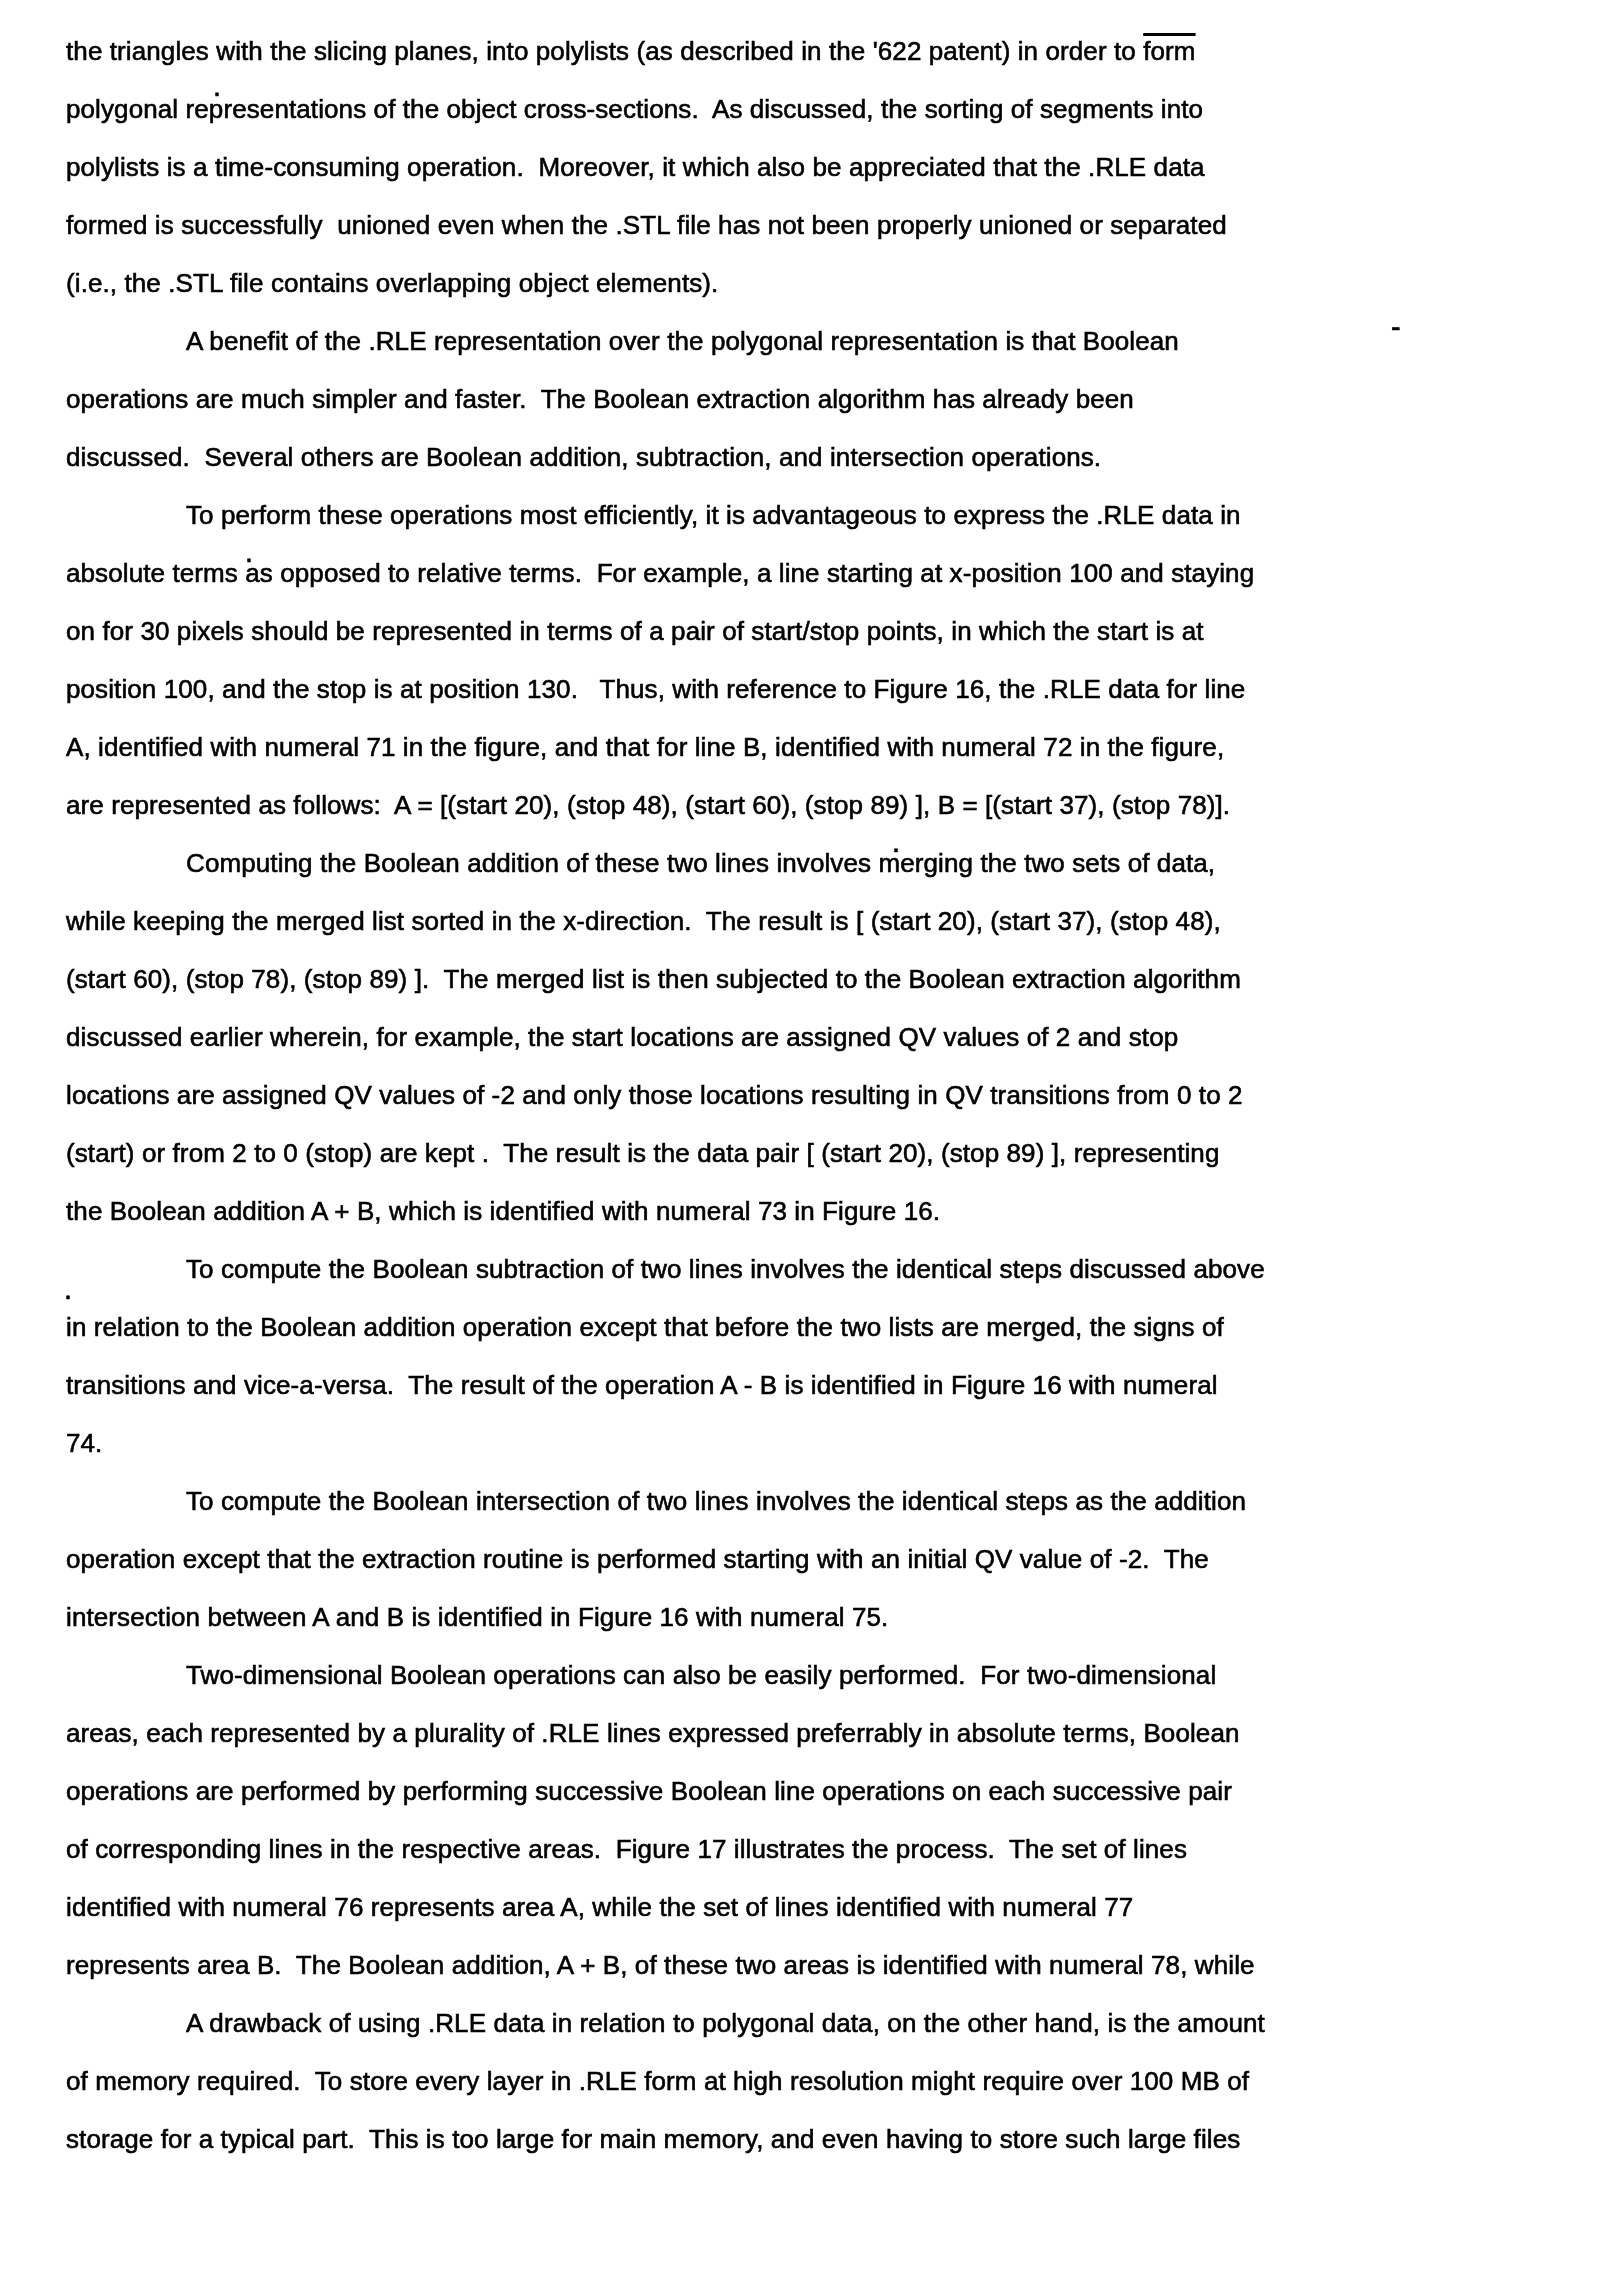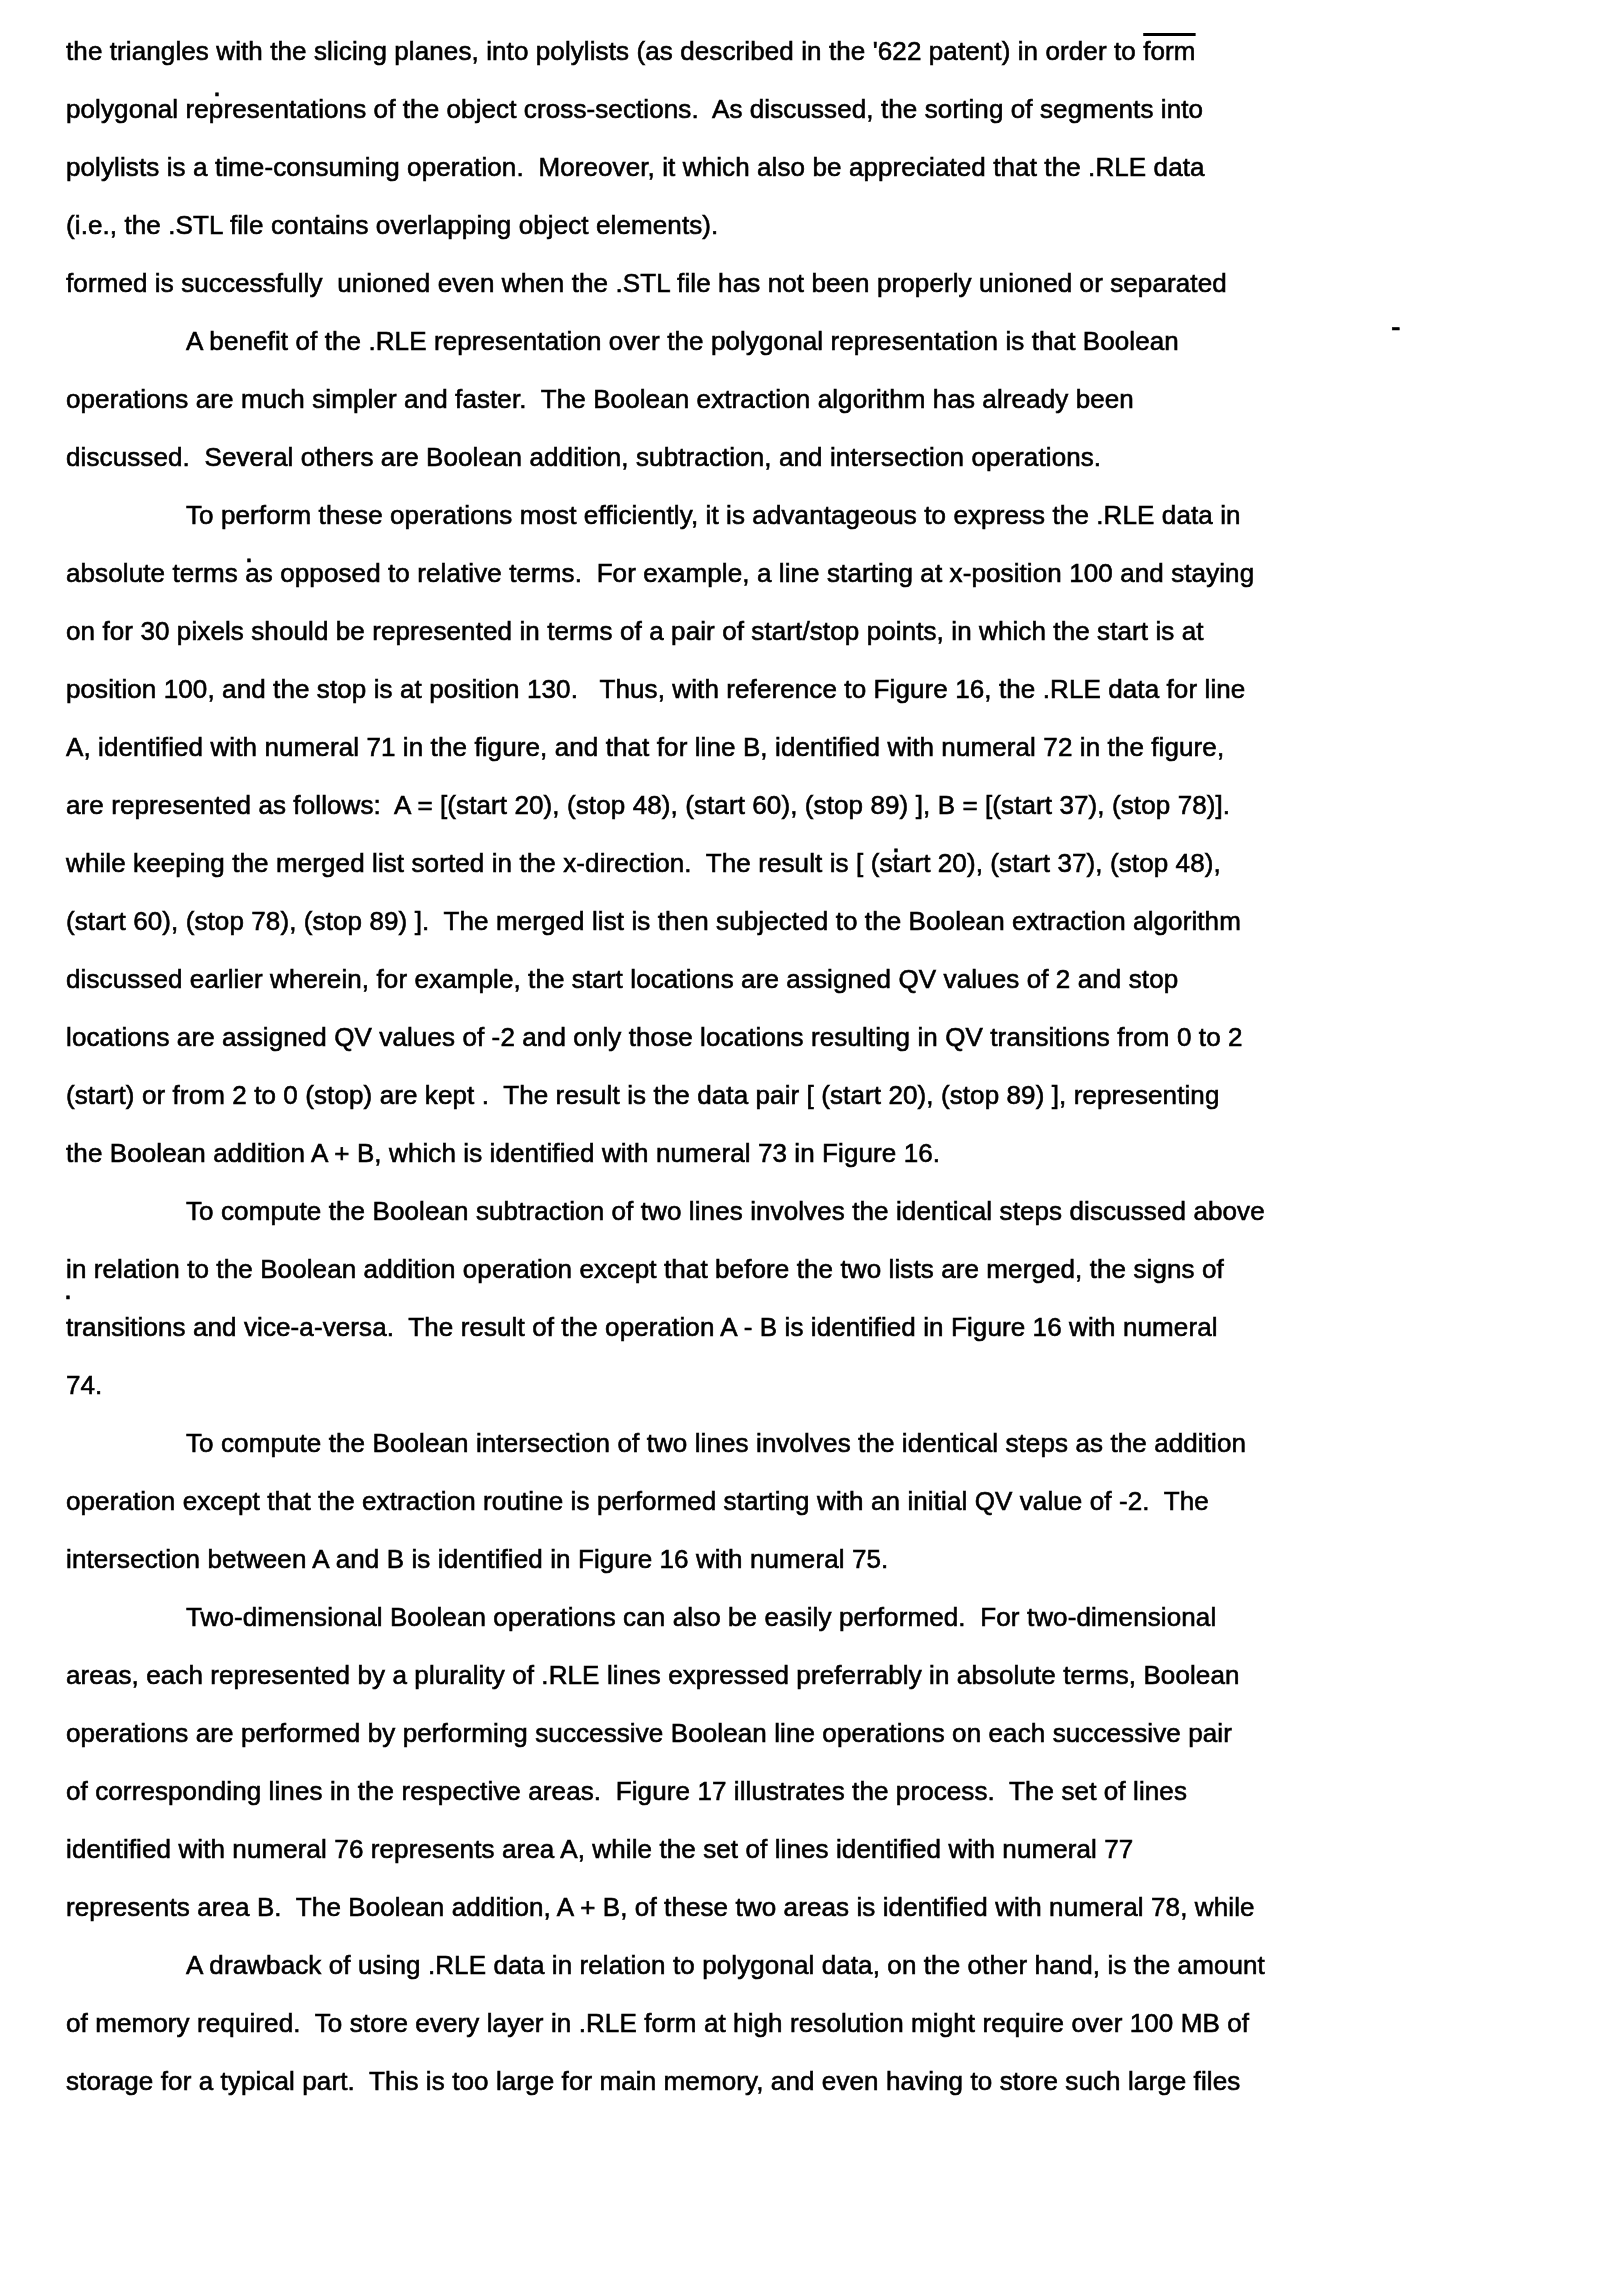--- a/index.html
+++ b/index.html
@@ -47,31 +47,32 @@
   }
 </style>
 </head>
 <body>
 
 <div class="page">
   <div class="textblock" id="textblock">
       <div class="line"><span>the triangles with the slicing planes, into polylists (as described in the '622 patent) in order to </span><span class="overline-word">form</span></div>
       <div class="line"><span>polygonal representations of the object cross-sections.  As discussed, the sorting of segments into</span></div>
       <div class="line"><span>polylists is a time-consuming operation.  Moreover, it which also be appreciated that the .RLE data</span></div>
+      <div class="line"><span>formed is successfully  unioned even when the .STL file has not been properly unioned or separated</span></div>
       <div class="line"><span>(i.e., the .STL file contains overlapping object elements).</span></div>
-      <div class="line"><span>formed is successfully  unioned even when the .STL file has not been properly unioned or separated</span></div>
       <div class="line indent"><span>A benefit of the .RLE representation over the polygonal representation is that Boolean</span></div>
       <div class="line"><span>operations are much simpler and faster.  The Boolean extraction algorithm has already been</span></div>
       <div class="line"><span>discussed.  Several others are Boolean addition, subtraction, and intersection operations.</span></div>
       <div class="line indent"><span>To perform these operations most efficiently, it is advantageous to express the .RLE data in</span></div>
       <div class="line"><span>absolute terms as opposed to relative terms.  For example, a line starting at x-position 100 and staying</span></div>
       <div class="line"><span>on for 30 pixels should be represented in terms of a pair of start/stop points, in which the start is at</span></div>
       <div class="line"><span>position 100, and the stop is at position 130.   Thus, with reference to Figure 16, the .RLE data for line</span></div>
       <div class="line"><span>A, identified with numeral 71 in the figure, and that for line B, identified with numeral 72 in the figure,</span></div>
       <div class="line"><span>are represented as follows:  A = [(start 20), (stop 48), (start 60), (stop 89) ], B = [(start 37), (stop 78)].</span></div>
+      <div class="line indent"><span>Computing the Boolean addition of these two lines involves merging the two sets of data,</span></div>
       <div class="line"><span>while keeping the merged list sorted in the x-direction.  The result is [ (start 20), (start 37), (stop 48),</span></div>
       <div class="line"><span>(start 60), (stop 78), (stop 89) ].  The merged list is then subjected to the Boolean extraction algorithm</span></div>
       <div class="line"><span>discussed earlier wherein, for example, the start locations are assigned QV values of 2 and stop</span></div>
       <div class="line"><span>locations are assigned QV values of -2 and only those locations resulting in QV transitions from 0 to 2</span></div>
       <div class="line"><span>(start) or from 2 to 0 (stop) are kept .  The result is the data pair [ (start 20), (stop 89) ], representing</span></div>
       <div class="line"><span>the Boolean addition A + B, which is identified with numeral 73 in Figure 16.</span></div>
       <div class="line indent"><span>To compute the Boolean subtraction of two lines involves the identical steps discussed above</span></div>
       <div class="line"><span>in relation to the Boolean addition operation except that before the two lists are merged, the signs of</span></div>
       <div class="line"><span>transitions and vice-a-versa.  The result of the operation A - B is identified in Figure 16 with numeral</span></div>
       <div class="line"><span>74.</span></div>

